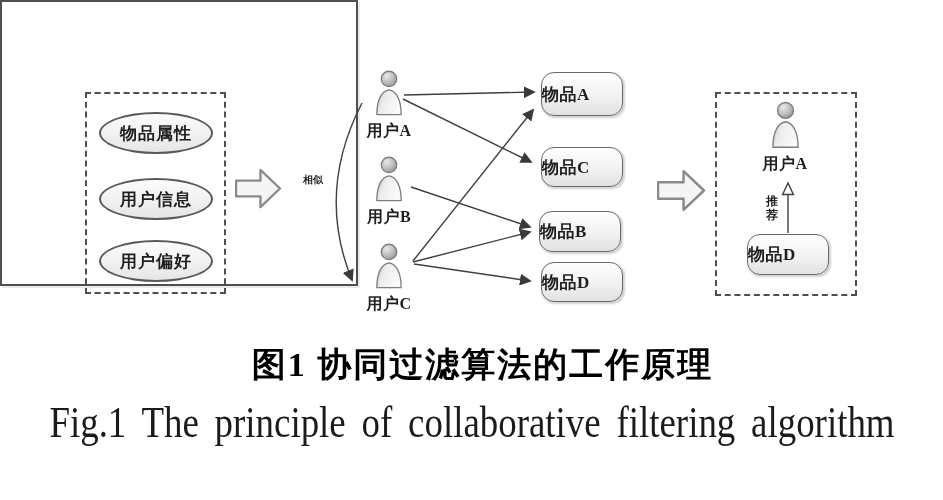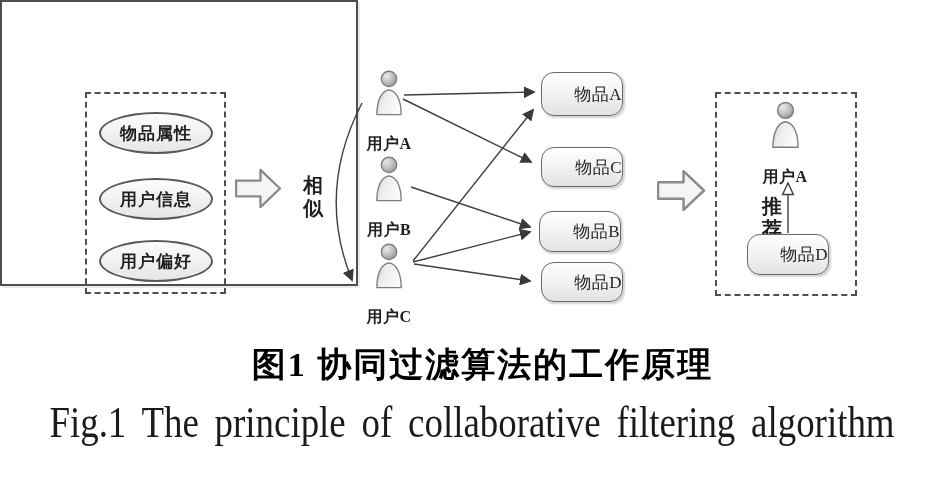--- a/index.html
+++ b/index.html
@@ -15,28 +15,28 @@
   #output-panel{left:715px;top:92px;width:138px;height:200px;}
   
   .ellipse{position:absolute;left:12px;width:110px;height:38px;border:2px solid #595959;
     border-radius:50%;background:linear-gradient(180deg,#fcfcfc,#e6e6e6);
     display:flex;align-items:center;justify-content:center;
     font-size:17px;font-weight:600;letter-spacing:1px;}
   
   .item-box{position:absolute;width:80px;border:1.6px solid #696969;border-radius:13px;
     background:linear-gradient(180deg,#ffffff 0%,#f1f1f1 55%,#e2e2e2 100%);
     box-shadow:1.5px 1.5px 2px rgba(0,0,0,0.18);
-    display:flex;align-items:center;justify-content:flex-end;
-    font-size:17px;font-weight:400;letter-spacing:0.5px;}
+    display:flex;align-items:center;justify-content:flex-start;
+    font-size:17px;font-weight:700;letter-spacing:0.5px;}
   
   .user{position:absolute;width:60px;display:flex;flex-direction:column;align-items:center;}
-  .user .label{margin-top:18px;font-size:16px;font-weight:600;letter-spacing:0.5px;}
+  .user .label{margin-top:5px;font-size:16px;font-weight:600;letter-spacing:0.5px;}
   .person-svg{width:30px;height:46px;display:block;}
   
-  .v-label{position:absolute;width:20px;font-size:20px;font-weight:600;line-height:1.15;
+  .v-label{position:absolute;width:20px;font-size:10px;font-weight:600;line-height:1.15;
     word-break:break-all;text-align:center;}
   
   .block-arrow{position:absolute;width:47px;height:43px;}
   
   #overlay{position:absolute;left:0;top:0;width:943px;height:500px;pointer-events:none;}
   
   #caption-zh{position:absolute;top:342px;left:calc(50% + 11px);transform:translateX(-50%);
     white-space:nowrap;font-size:34px;font-weight:600;letter-spacing:2px;color:#000000;}
   #caption-en{position:absolute;top:396px;left:50%;
     transform:translateX(-50%) scaleX(0.82);transform-origin:center top;
@@ -130,21 +130,21 @@
 
   <div id="output-panel" class="dashed-box"></div>
 
   <div class="user" style="left:755px;top:101px">
     <svg class="person-svg" style="width:31px;height:48px">
       <use href="#person-sym" xlink:href="#person-sym"></use>
       </svg>
     <span class="label">用户A</span>
   </div>
 
-  <div class="v-label" style="left:762px;top:195px;font-size:20px">推荐</div>
+  <div class="v-label" style="left:762px;top:195px;font-size:12px">推荐</div>
 
   <div class="item-box" style="left:747px;top:234px;height:39px">
     <span>物品D</span>
   </div>
 
   <svg id="overlay">
 
     <g stroke="#3f3f3f" stroke-width="1.4" fill="none">
       <line x1="404" y1="95" x2="534" y2="92" marker-end="url(#arw)"></line>
       <line x1="403" y1="99" x2="531" y2="162" marker-end="url(#arw)"></line>

